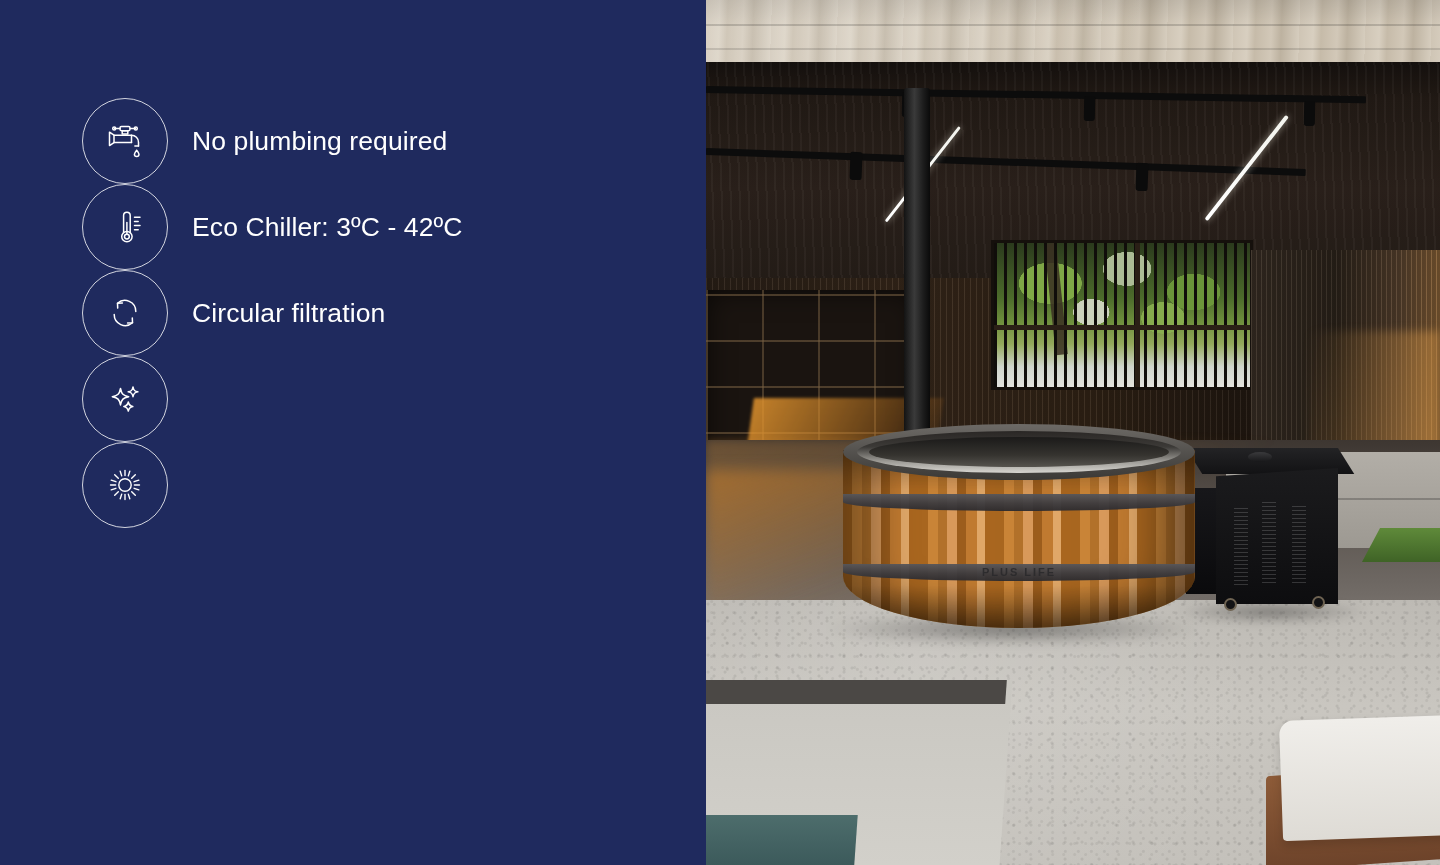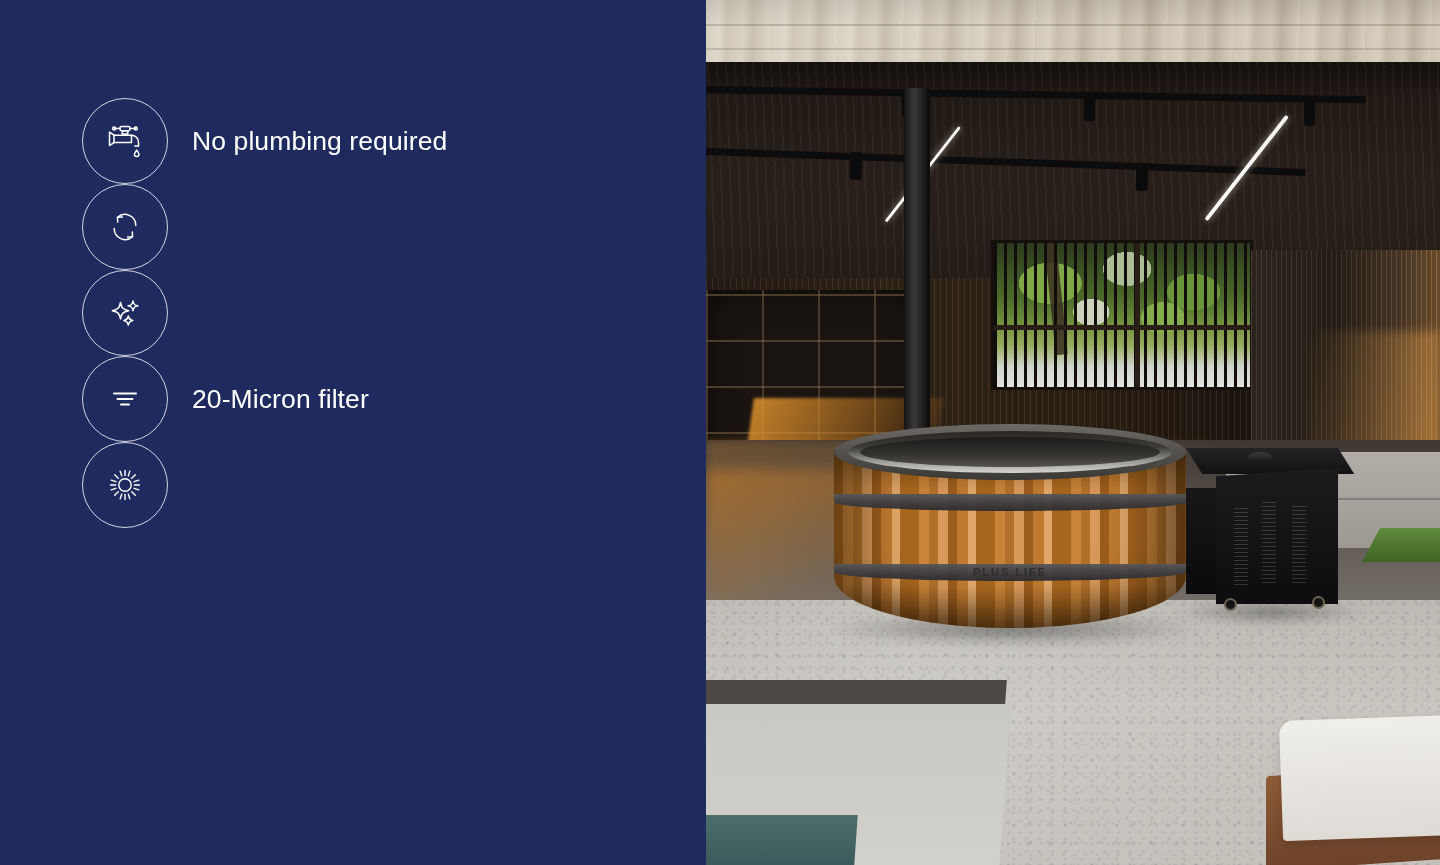--- a/index.html
+++ b/index.html
@@ -249,21 +249,21 @@
     background:linear-gradient(180deg,#b2aea7,#9d9992);
   }
   .paving:before{
     content:""; position:absolute; inset:0;
     background:
       linear-gradient(180deg,transparent 0 46px, rgba(0,0,0,.22) 46px 48px, transparent 48px),
       linear-gradient(90deg,transparent 0 96px, rgba(0,0,0,.20) 96px 98px, transparent 98px);
   }
 
   
-  .tub{ left:128px; top:424px; width:352px; height:218px; }
+  .tub{ left:137px; top:424px; width:352px; height:218px; }
   .tub-body{
     position:absolute; left:0; top:26px; width:352px; height:178px;
     border-radius:0 0 176px 176px/0 0 52px 52px;
     background:
       repeating-linear-gradient(90deg,
         #a8661f 0 9px, #c98437 9px 19px, #b2712a 19px 28px, #d8995a 28px 38px,
         #9c5d1c 38px 47px, #c07a30 47px 58px, #e0a768 58px 66px, #a9661f 66px 76px);
     box-shadow:inset -36px 0 48px rgba(0,0,0,.45), inset 34px 0 40px rgba(0,0,0,.34);
     overflow:hidden;
   }
@@ -366,52 +366,58 @@
             <path d="M13 25.6 H30.5"></path>
             <path d="M30.5 18.2 V25.6"></path>
             <path d="M13 18.2 L8.5 15.2 V28.6 L13 25.6 Z"></path>
             <path d="M37.5 29 h-3.6"></path>
             <path d="M35.7 33.2 c-1.5 1.9 -2.3 3 -2.3 4 a2.3 2.3 0 0 0 4.6 0 c0 -1 -0.8 -2.1 -2.3 -4z"></path>
           </svg>
         </span>
         <span class="feature-label">No plumbing required</span>
       </li>
 
+      <li class="feature-row">
+        <span class="icon-circle">
+          <svg width="48" height="48" viewBox="0 0 48 48" fill="none" stroke="#ffffff" stroke-width="1.5" stroke-linecap="round" stroke-linejoin="round">
+            <path d="M22.6 29.8 V12.5 a3.3 3.3 0 0 1 6.6 0 V29.8"></path>
+            <circle cx="25.9" cy="33.6" r="5.2"></circle>
+            <circle cx="25.9" cy="33.6" r="2.4"></circle>
+            <path d="M25.9 31.2 V19.5"></path>
+            <path d="M33.5 14.2 H39"></path>
+            <path d="M33.5 18.4 H37.2"></path>
+            <path d="M33.5 22.6 H39"></path>
+            <path d="M33.5 26.8 H37.2"></path>
+          </svg>
+        </span>
+        <span class="feature-label">Eco Chiller: 3ºC - 42ºC</span>
+      </li>
 
       <li class="feature-row">
         <span class="icon-circle">
           <svg width="48" height="48" viewBox="0 0 48 48" fill="none" stroke="#ffffff" stroke-width="1.5" stroke-linecap="round" stroke-linejoin="round">
             <path d="M13.2 25.6 a11 11 0 0 0 18.3 8.2"></path>
             <path d="M34.8 22.4 a11 11 0 0 0 -18.3 -8.2"></path>
             <path d="M16.5 14.2 l4.9 -0.2 M16.5 14.2 l0.2 4.9"></path>
             <path d="M31.5 33.8 l-4.9 0.2 M31.5 33.8 l-0.2 -4.9"></path>
           </svg>
         </span>
+        <span class="feature-label">Circular filtration</span>
       </li>
 
       <li class="feature-row">
         <span class="icon-circle">
           <svg width="48" height="48" viewBox="0 0 48 48" fill="none" stroke="#ffffff" stroke-width="1.5" stroke-linecap="round" stroke-linejoin="round">
             <path d="M19.5 13.5 c1.1 5.6 2.6 7.1 8.2 8.2 c-5.6 1.1 -7.1 2.6 -8.2 8.2 c-1.1 -5.6 -2.6 -7.1 -8.2 -8.2 c5.6 -1.1 7.1 -2.6 8.2 -8.2 z"></path>
             <path d="M32 12 c0.65 3.3 1.55 4.2 4.85 4.85 c-3.3 0.65 -4.2 1.55 -4.85 4.85 c-0.65 -3.3 -1.55 -4.2 -4.85 -4.85 c3.3 -0.65 4.2 -1.55 4.85 -4.85 z"></path>
             <path d="M27.3 27 c0.6 3.05 1.45 3.9 4.5 4.5 c-3.05 0.6 -3.9 1.45 -4.5 4.5 c-0.6 -3.05 -1.45 -3.9 -4.5 -4.5 c3.05 -0.6 3.9 -1.45 4.5 -4.5 z"></path>
           </svg>
         </span>
       </li>
 
-      <li class="feature-row">
-        <span class="icon-circle">
-          <svg width="48" height="48" viewBox="0 0 48 48" fill="none" stroke="#ffffff" stroke-width="2" stroke-linecap="round">
-            <path d="M13 18.5 H35"></path>
-            <path d="M16.5 24 H31.5"></path>
-            <path d="M20 29.5 H28"></path>
-          </svg>
-        </span>
-        <span class="feature-label">20-Micron filter</span>
-      </li>
 
       <li class="feature-row">
         <span class="icon-circle">
           <svg width="48" height="48" viewBox="0 0 48 48" fill="none" stroke="#ffffff" stroke-width="1.4" stroke-linecap="round">
             <circle cx="24" cy="24" r="6.2"></circle>
             <g>
               <path d="M24 9.5 V14.6"></path>
                 <path d="M24 33.4 V38.5"></path>
               <path d="M9.5 24 H14.6"></path>
                 <path d="M33.4 24 H38.5"></path>

